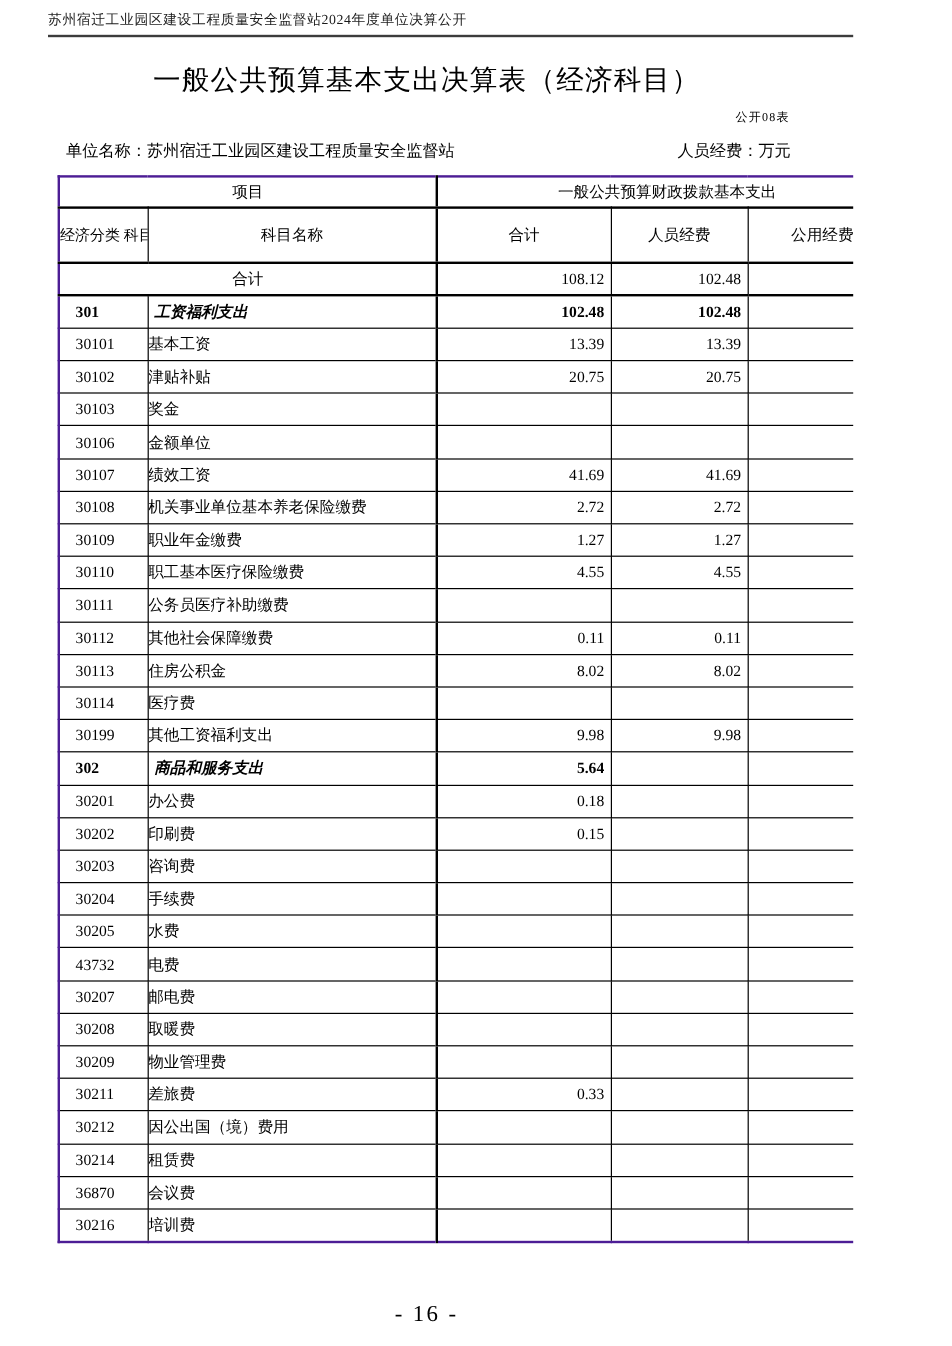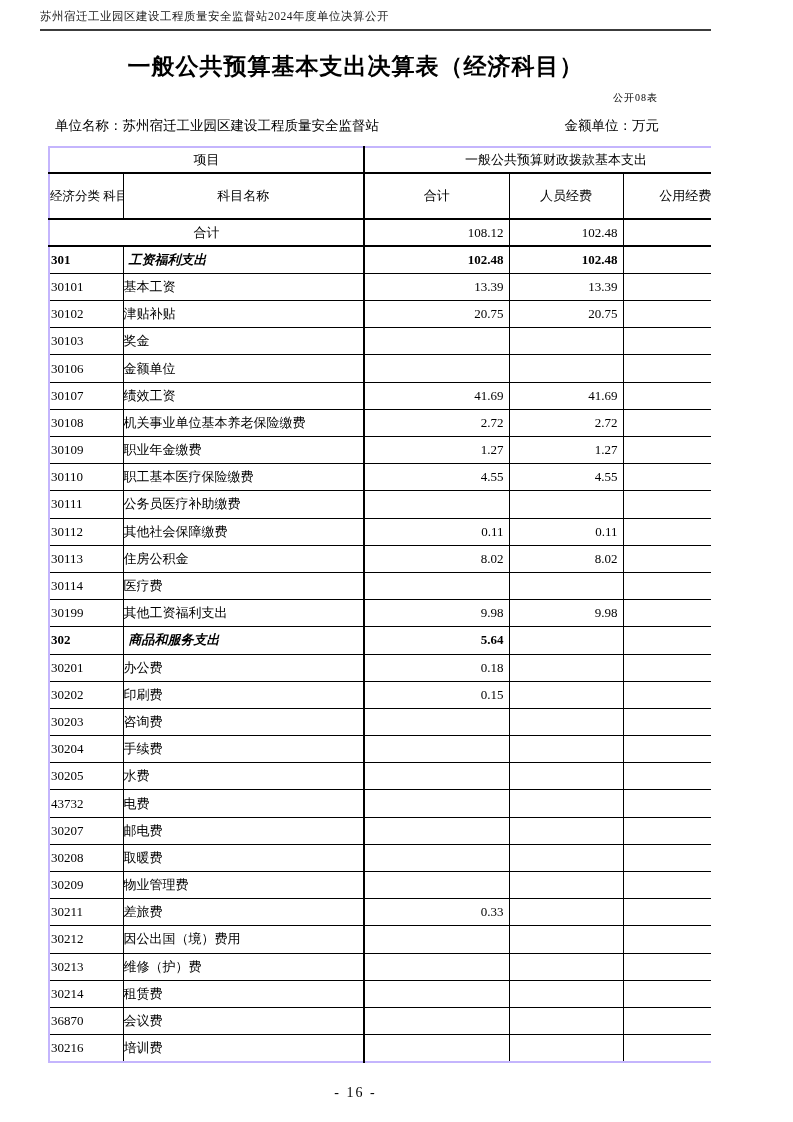--- a/index.html
+++ b/index.html
@@ -31,21 +31,21 @@
     height: 2px;
     background: #3c3c3c;
   }
   .title {
     position: absolute;
     top: 51px;
     left: 0;
     width: 100%;
     text-align: center;
     font-size: 23px;
-    font-weight: 700;
+    font-weight: 400;
     letter-spacing: 1px;
   }
   .table-label {
     position: absolute;
     top: 91px;
     right: 53px;
     font-size: 10px;
     letter-spacing: 1px;
   }
   .meta-row {
@@ -66,60 +66,60 @@
     table-layout: fixed;
     font-size: 13px;
   }
   table.budget th, table.budget td {
     border: 1px solid #000;
     vertical-align: middle;
     font-weight: 400;
     overflow: hidden;
     white-space: nowrap;
   }
-  table.budget { border: 2px solid #c4b5fd; }
+  table.budget { border: 2px solid #4c1d95; }
   tr.hrow1 th { height: 26px; text-align: center; border-bottom-width: 2px; }
   tr.hrow2 th { height: 46px; text-align: center; border-bottom-width: 2px; }
   th.h-code { white-space: pre-line; line-height: 1.5; font-size: 12.5px; }
   td { height: 27.2px; }
-  td.c-code { text-align: left; padding-left: 1px; }
+  td.c-code { text-align: left; padding-left: 13px; }
   td.c-name { text-align: left; }
   tr.bold td { font-weight: 700; }
   tr.bold td.c-name { padding-left: 5px; font-style: italic; }
   td.c-num { text-align: right; padding-right: 5px; }
   td.c-merged { text-align: center; }
   .col-total, th.h-funding { border-left-width: 2px !important; }
   tr.summary td { border-bottom-width: 2px; }
   .page-footer {
     position: absolute;
     top: 1085px;
     left: 0;
     width: 100%;
     text-align: center;
-    font-size: 14px;
+    font-size: 19px;
     letter-spacing: 2px;
   }
 </style>
 </head>
 <body>
 
 <div class="page">
 
   <div class="doc-header">
     <span>苏州宿迁工业园区建设工程质量安全监督站2024年度单位决算公开</span>
   </div>
   <div class="header-rule"></div>
 
   <h1 class="title">一般公共预算基本支出决算表（经济科目）</h1>
 
   <div class="table-label">公开08表</div>
 
   <div class="meta-row">
     <span>单位名称：苏州宿迁工业园区建设工程质量安全监督站</span>
-    <span>金额单位：万元</span>
+    <span>人员经费：万元</span>
   </div>
 
   <table class="budget">
     <colgroup>
       <col style="width:74px">
         <col style="width:241px">
         <col style="width:145px">
         <col style="width:114px">
         <col style="width:125px">
     </colgroup>
@@ -320,27 +320,20 @@
           <td class="c-num">0.33</td>
         </tr>
         <tr>
           <td class="c-code">30212</td>
           <td class="c-name">因公出国（境）费用</td>
           <td class="c-num col-total"></td>
           <td class="c-num"></td>
           <td class="c-num"></td>
         </tr>
         <tr>
-          <td class="c-code">30213</td>
-          <td class="c-name">维修（护）费</td>
-          <td class="c-num col-total"></td>
-          <td class="c-num"></td>
-          <td class="c-num"></td>
-        </tr>
-        <tr>
           <td class="c-code">30214</td>
           <td class="c-name">租赁费</td>
           <td class="c-num col-total"></td>
           <td class="c-num"></td>
           <td class="c-num"></td>
         </tr>
         <tr>
           <td class="c-code">36870</td>
           <td class="c-name">会议费</td>
           <td class="c-num col-total"></td>

